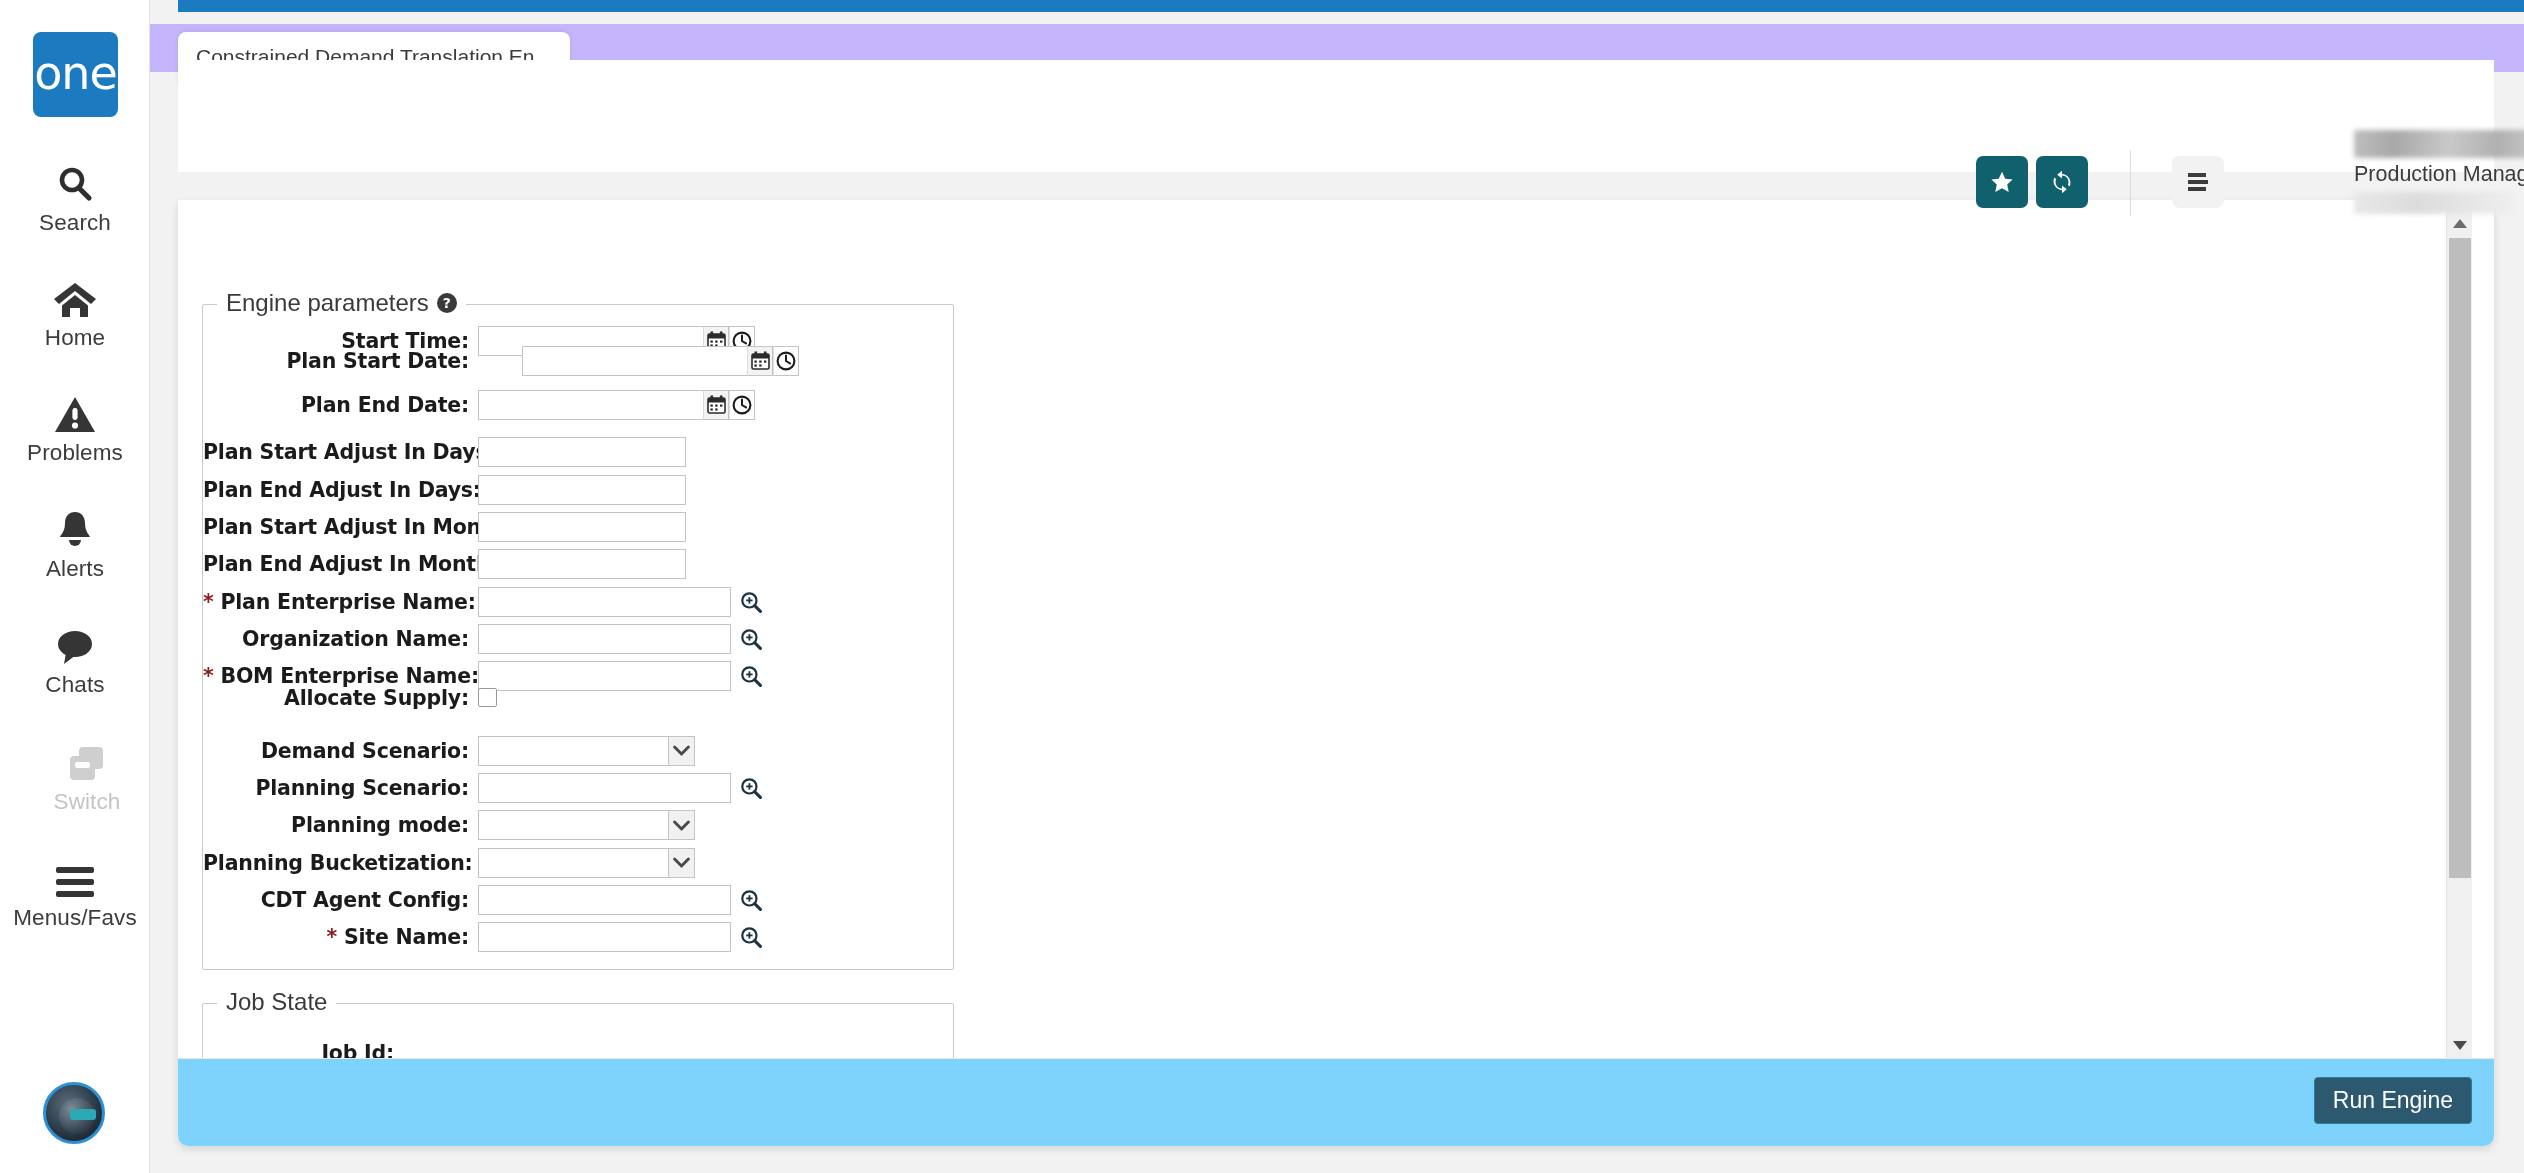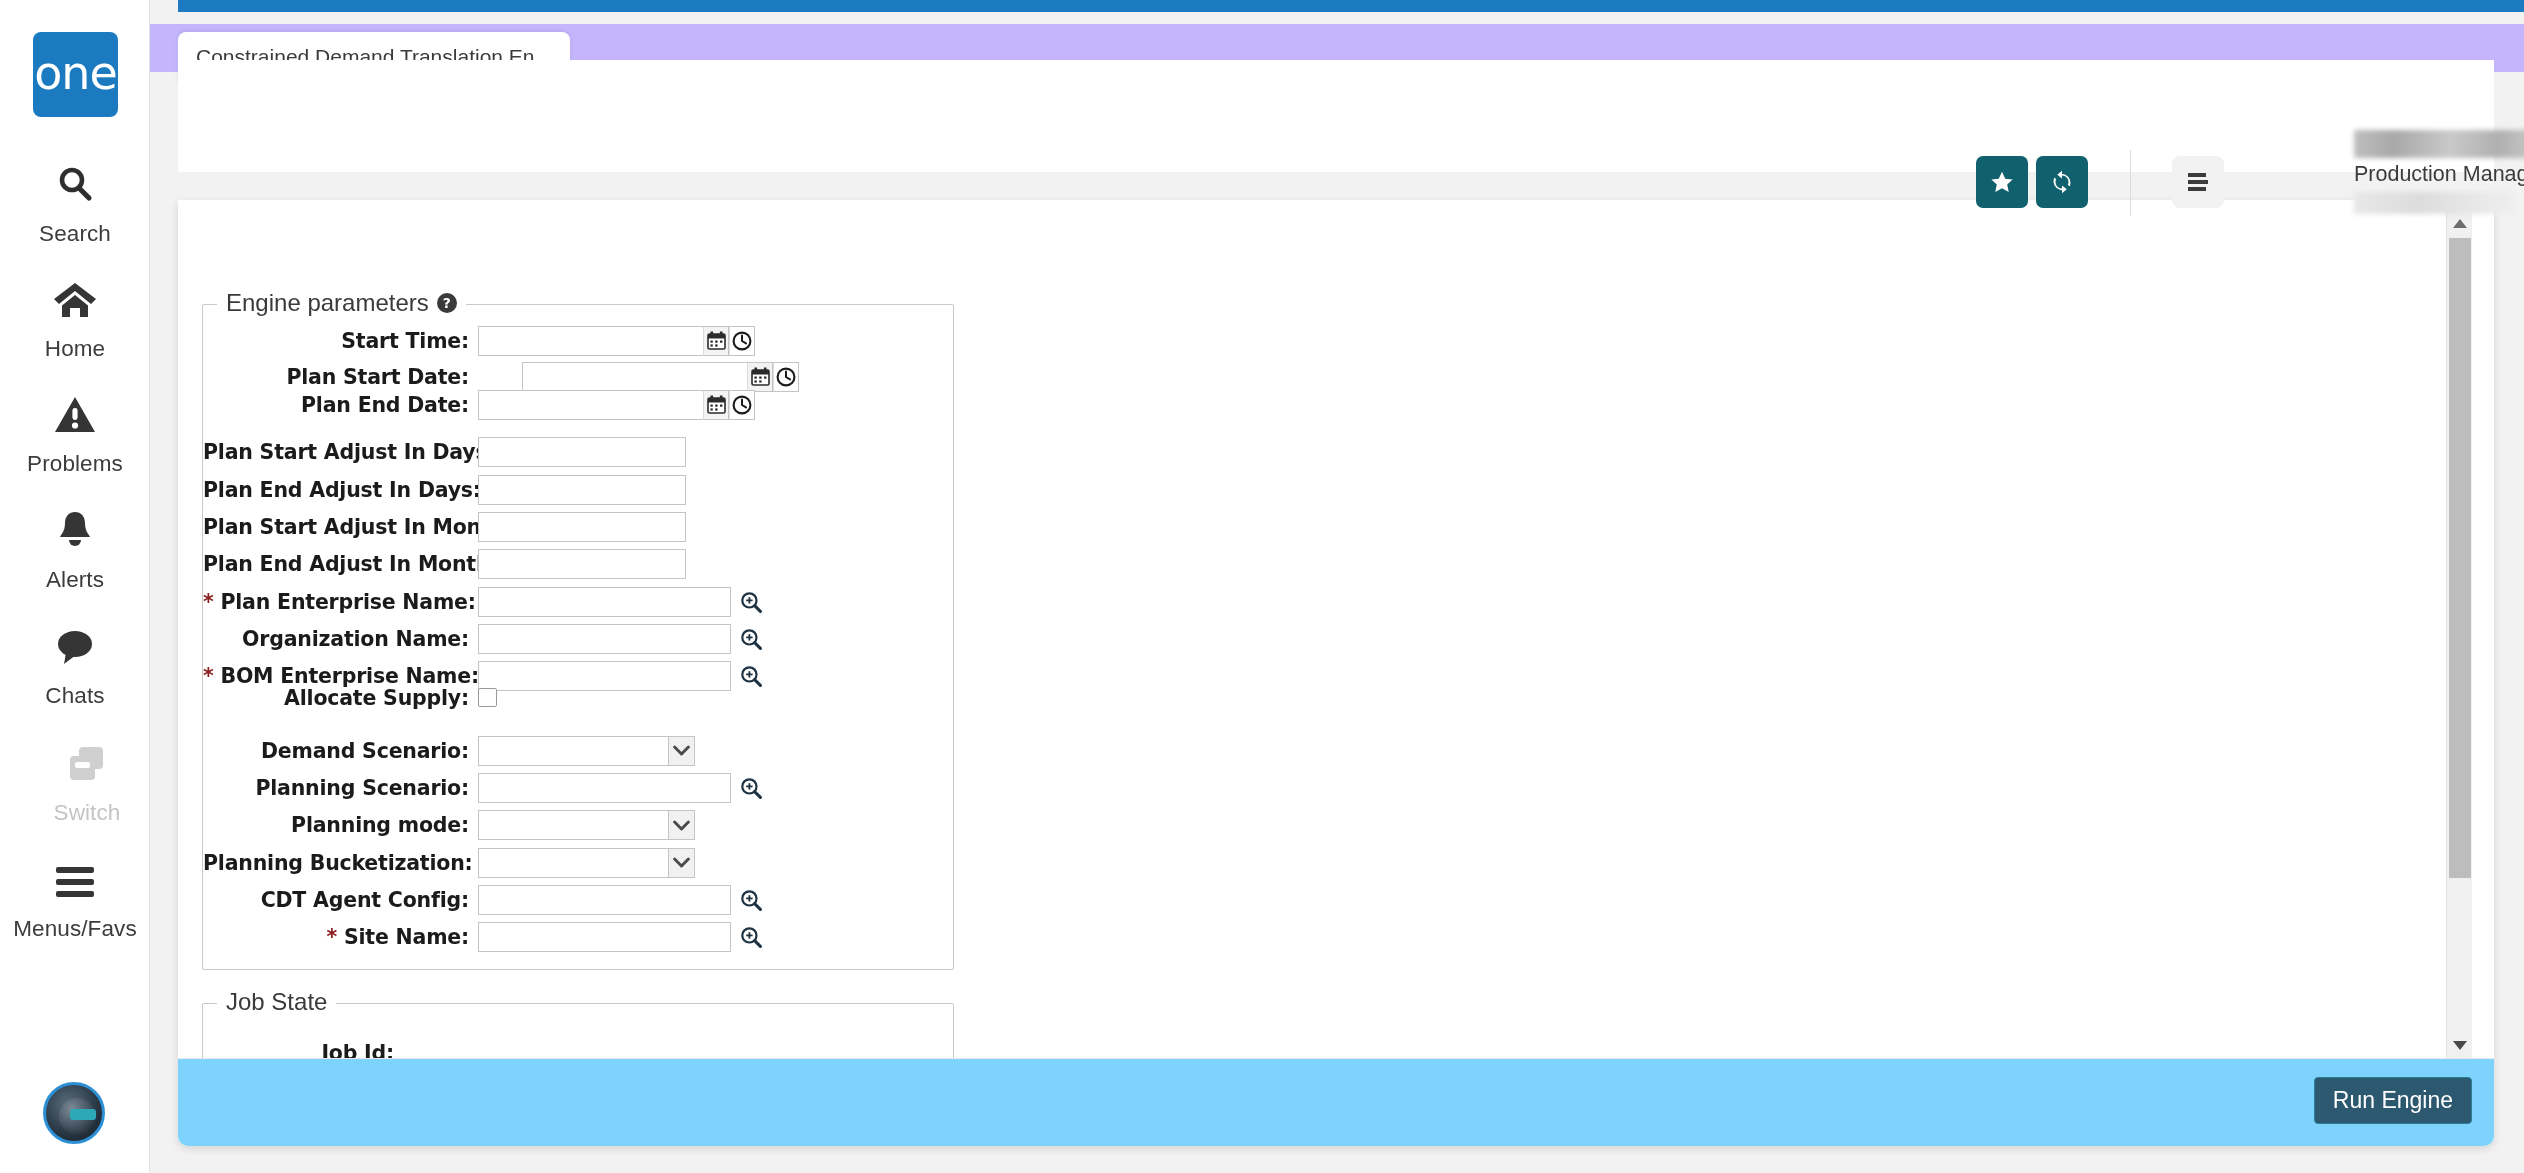--- a/index.html
+++ b/index.html
@@ -33,21 +33,21 @@
     margin-top: -4px;
   }
   .rail-item {
     position: absolute; left: 0; width: 150px;
     display: flex; flex-direction: column; align-items: center;
     cursor: pointer; text-decoration: none;
   }
   .rail-icon { height: 46px; display: flex; align-items: flex-end; justify-content: center; }
   .rail-icon svg { display:block; }
   .rail-label {
-    margin-top: 17px;
+    margin-top: 6px;
     font-size: 22.5px;
     color: #3c3c3c;
     font-family: "Liberation Sans", sans-serif;
     letter-spacing: 0.1px;
   }
   .rail-item.disabled .rail-label { color: #c4c4c4; }
 
   #avatar {
     position: absolute; left: 43px; top: 1082px;
     width: 62px; height: 62px; border-radius: 50%;
@@ -453,21 +453,21 @@
                 </svg>
               </div>
               <div class="dt-btn clock">
                 <svg width="20" height="20" viewBox="0 0 20 20">
                   <circle cx="10" cy="10" r="8.4" fill="none" stroke="#1c1c1c" stroke-width="2.1"></circle>
                   <path d="M10 4.6 V10 L14 12.4" stroke="#1c1c1c" stroke-width="2" fill="none" stroke-linecap="round"></path>
                 </svg>
               </div>
             </div>
           </div>
-          <div class="form-row" style="top: 53px; gap: 44px;">
+          <div class="form-row" style="top: 37px; gap: 44px;">
             <div class="form-label"><span>Plan Start Date:</span></div>
             <div class="dt-wrap">
               <input class="txt-input dt-input" type="text" value="" style="">
               <div class="dt-btn">
                 <svg width="19" height="19" viewBox="0 0 19 19">
                   <rect x="1" y="3" width="17" height="15" rx="1.5" fill="#fff" stroke="#2b2b2b" stroke-width="1.6"></rect>
                   <rect x="1" y="3" width="17" height="4.5" fill="#2b2b2b"></rect>
                   <rect x="3.5" y="0.5" width="2.6" height="4" fill="#2b2b2b"></rect>
                   <rect x="12.9" y="0.5" width="2.6" height="4" fill="#2b2b2b"></rect>
                   <rect x="3.4" y="9.5" width="2.4" height="2.2" fill="#2b2b2b"></rect>

